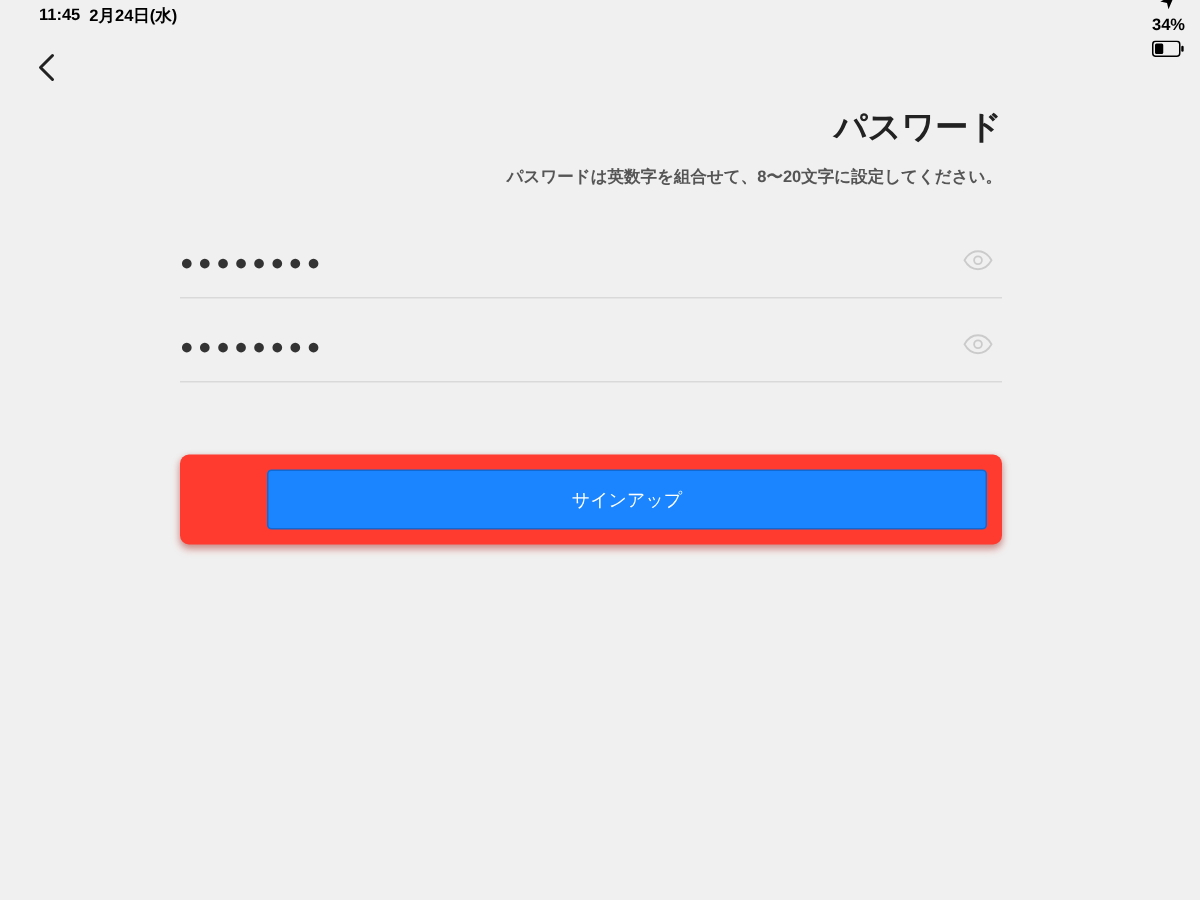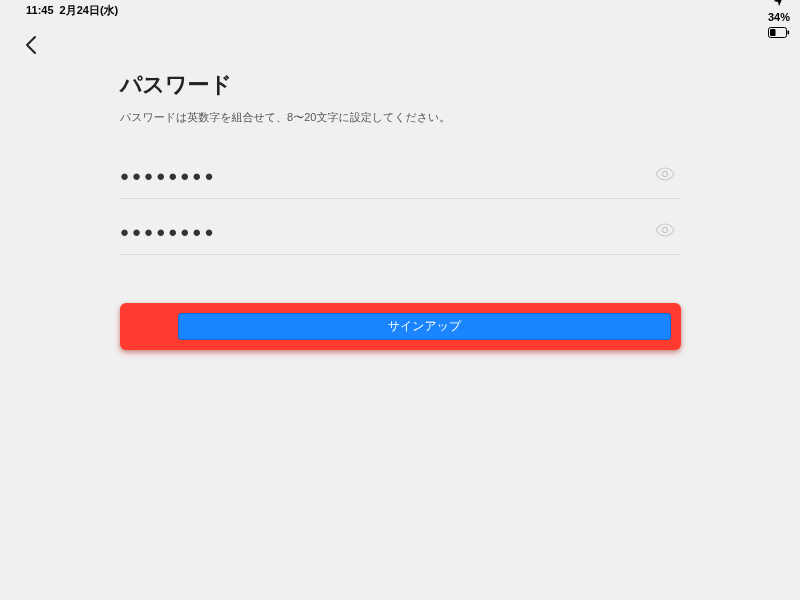--- a/index.html
+++ b/index.html
@@ -38,32 +38,34 @@
       align-items: center;
       justify-content: center;
       cursor: pointer;
     }
 
     
     .content {
       position: absolute;
       top: 70px;
       left: 120px;
-      right: 119px;
+      right: 132px;
+      text-align: right;
     }
     .title {
       font-size: 22px;
       font-weight: 600;
       color: #222;
       margin-bottom: 10px;
     }
     .subtitle {
       font-size: 11px;
       color: #555;
       margin-bottom: 28px;
+      font-weight: bold;
     }
 
     .field {
       position: relative;
       border-bottom: 1px solid #d9d9d9;
       height: 46px;
       display: flex;
       align-items: center;
       margin-bottom: 10px;
     }
@@ -87,21 +89,21 @@
       margin-top: 48px;
       background: #ff3b30;
       border-radius: 6px;
       padding: 10px;
       box-shadow: 0 3px 6px rgba(255,59,48,0.35), 0 2px 4px rgba(0,0,0,0.25);
     }
     .signup-btn {
       background: #1a85ff;
       border: 1px solid #1169d4;
       color: #fff;
-      height: 27px;
+      height: 40px;
       border-radius: 3px;
       display: flex;
       align-items: center;
       justify-content: center;
       font-size: 12px;
       cursor: pointer;
       margin-left: 48px;
     }
 
     

